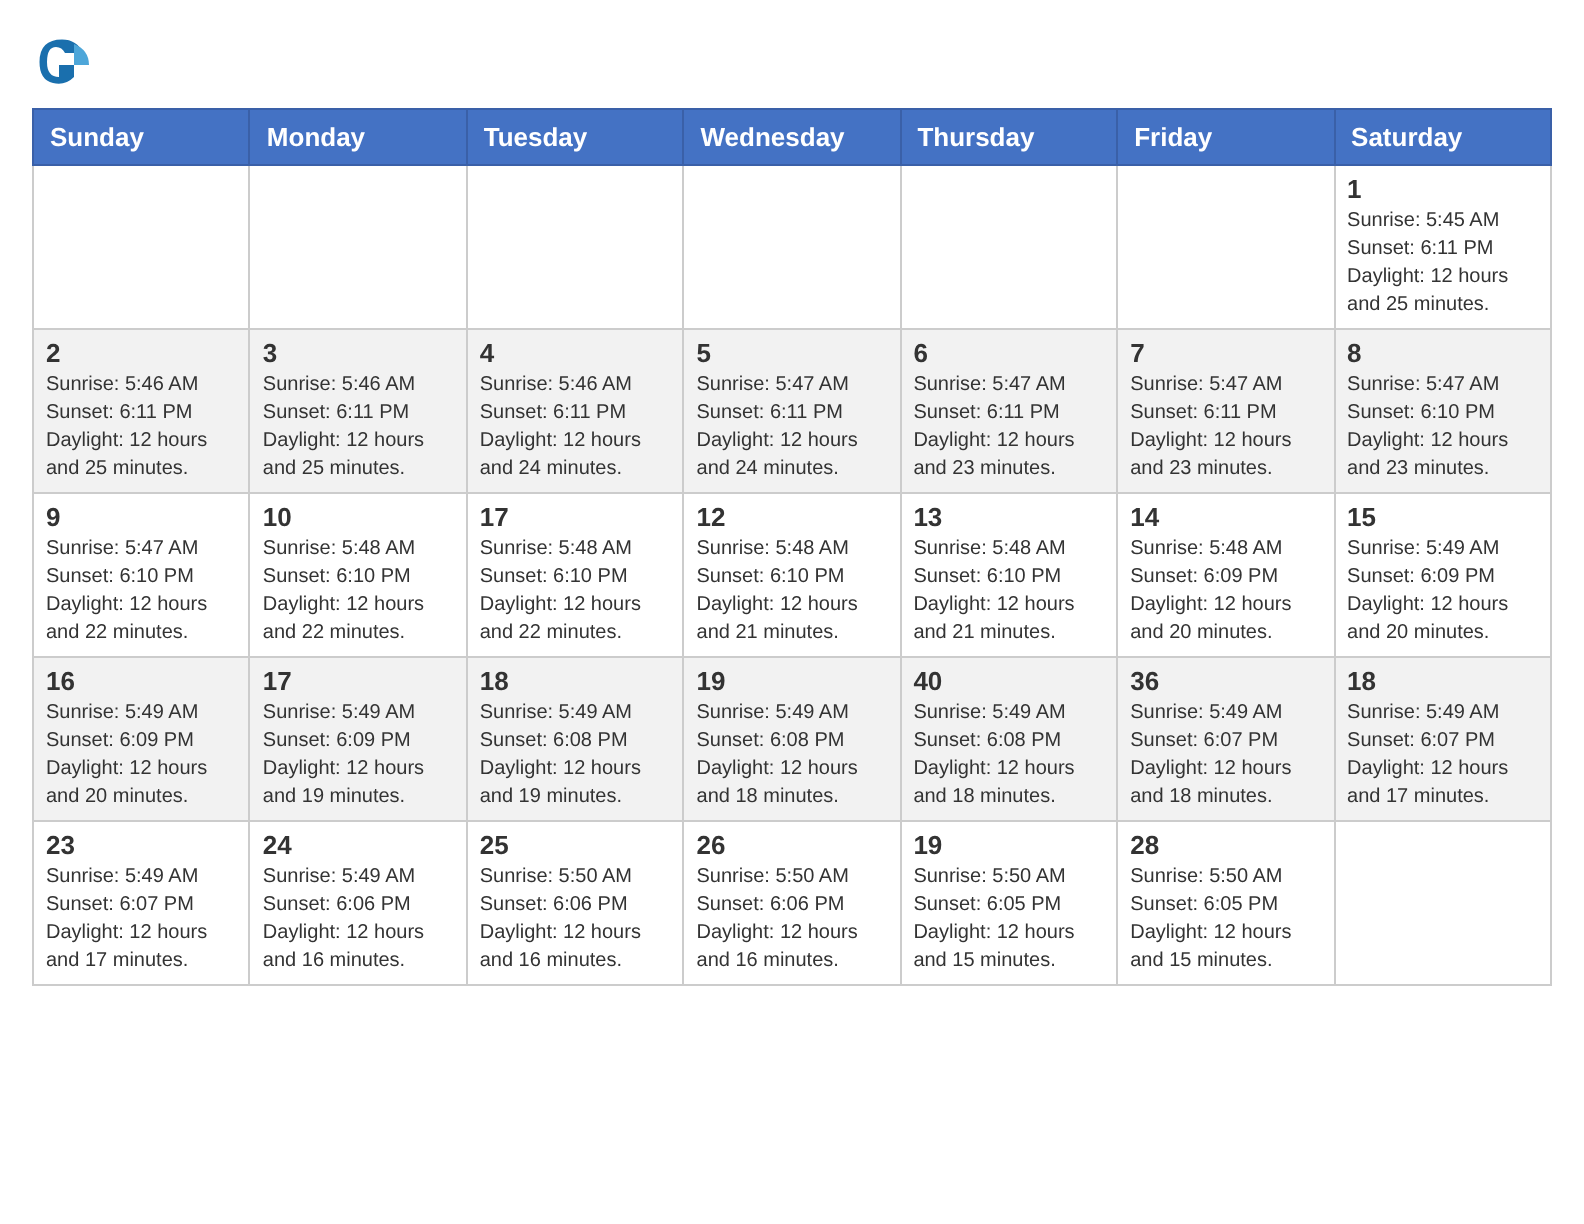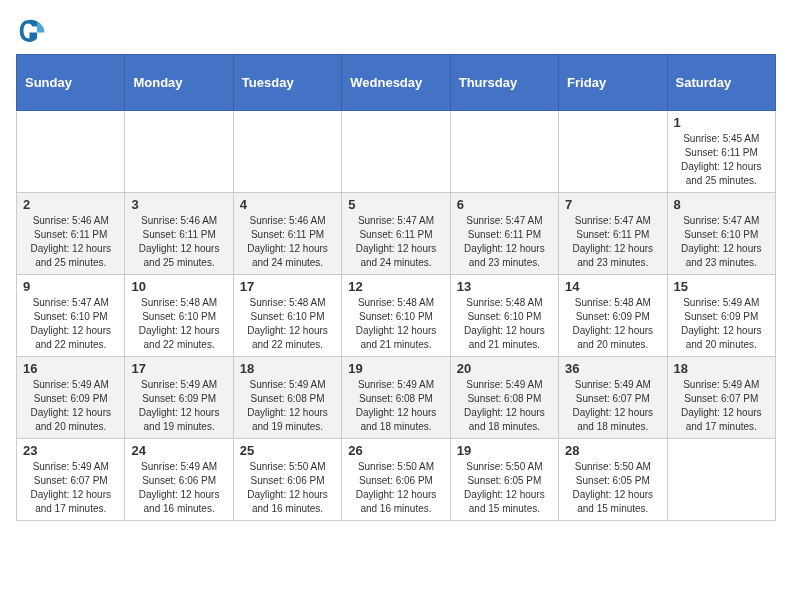--- a/index.html
+++ b/index.html
@@ -50,21 +50,21 @@
     }
     .calendar {
       width: 100%;
       border-collapse: collapse;
       border: 1px solid #ccc;
     }
     .calendar th {
       background-color: #4472c4;
       color: #fff;
       text-align: left;
-      padding: 20px 8px;
+      padding: 6px 8px;
       font-size: 13px;
       border: 1px solid #3a60a8;
     }
     .calendar td {
       vertical-align: top;
       border: 1px solid #ccc;
       padding: 4px 6px;
       width: calc(100% / 7);
       min-height: 80px;
       font-size: 10.5px;
@@ -77,21 +77,20 @@
     .day-num {
       font-size: 13px;
       font-weight: bold;
       display: block;
       margin-bottom: 2px;
     }
     .day-info {
       font-size: 10px;
       line-height: 1.4;
       color: #333;
-      text-align: center;
     }
     .empty-cell {
       background: #fff !important;
     }
   </style>
 </head>
 <body>
 
 <div class="header">
   <div class="logo">
@@ -263,21 +262,21 @@
 and 19 minutes.</div>
         </td>
         <td>
           <span class="day-num">19</span>
           <div class="day-info" style="white-space: pre-line;">Sunrise: 5:49 AM
 Sunset: 6:08 PM
 Daylight: 12 hours
 and 18 minutes.</div>
         </td>
         <td>
-          <span class="day-num">20</span>
+          <span class="day-num">40</span>
           <div class="day-info" style="white-space: pre-line;">Sunrise: 5:49 AM
 Sunset: 6:08 PM
 Daylight: 12 hours
 and 18 minutes.</div>
         </td>
         <td>
           <span class="day-num">36</span>
           <div class="day-info" style="white-space: pre-line;">Sunrise: 5:49 AM
 Sunset: 6:07 PM
 Daylight: 12 hours

